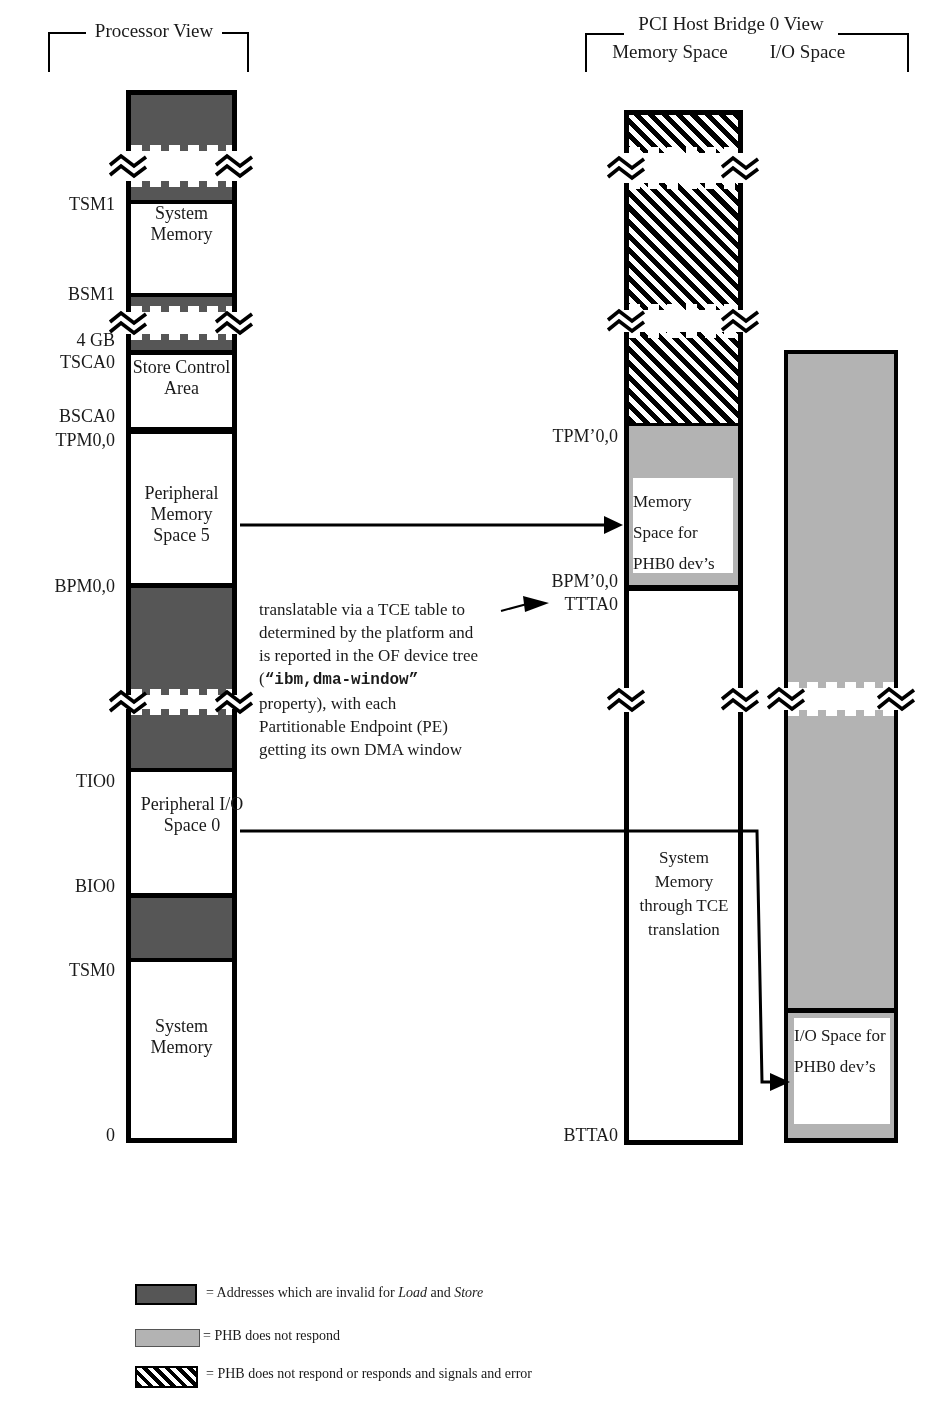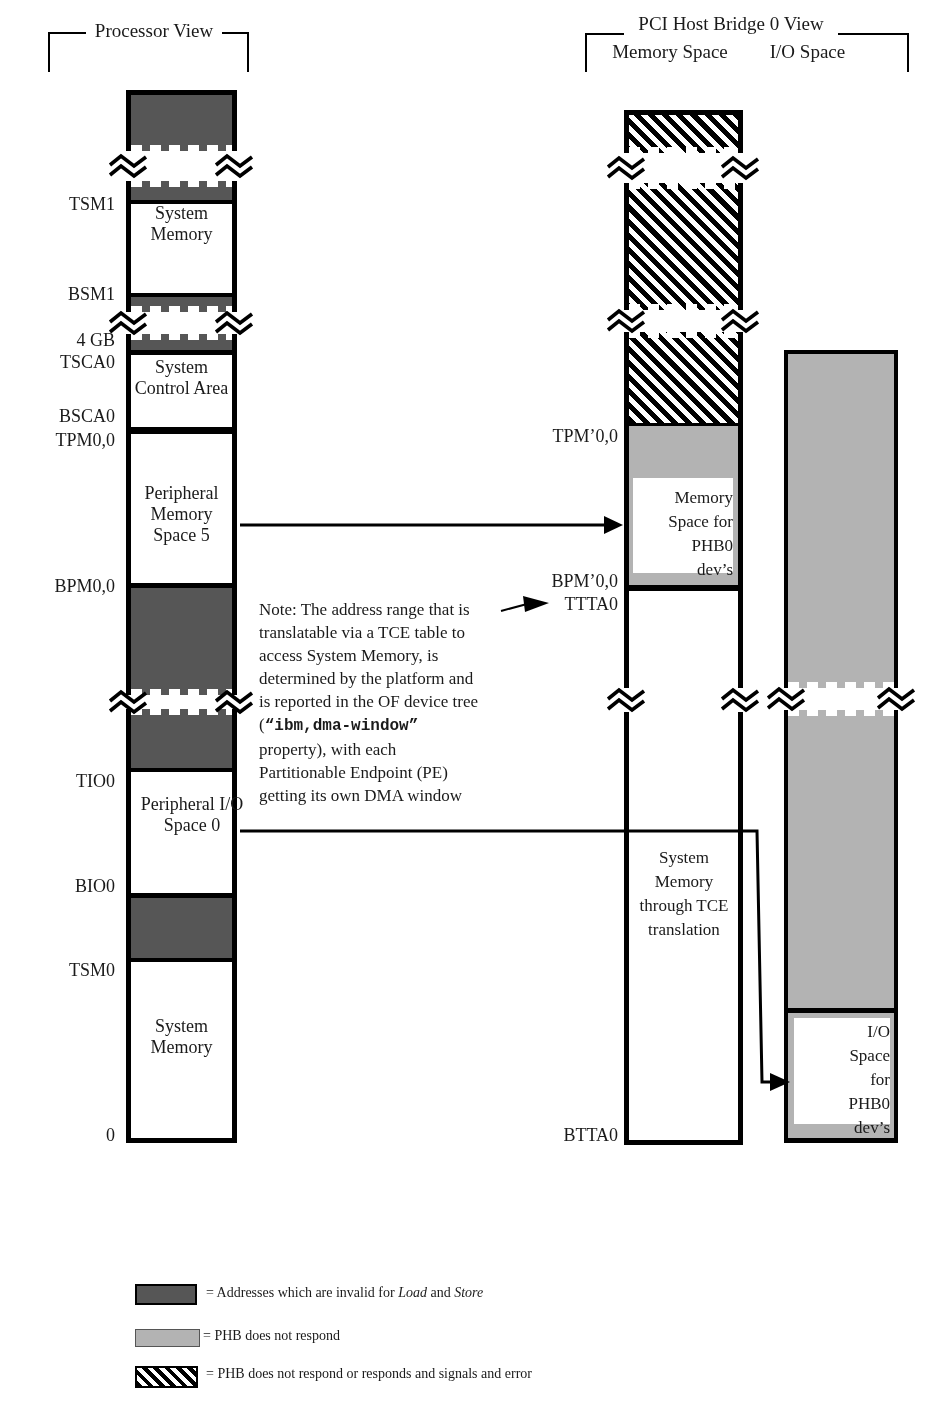--- a/index.html
+++ b/index.html
@@ -13,21 +13,21 @@
   .fill-gray{position:absolute;background:#b3b3b3;}
   .fill-white{position:absolute;background:#ffffff;}
   .hatch{position:absolute;background:repeating-linear-gradient(45deg,#000 0 5px,#fff 5px 10px);}
   .band{position:absolute;background:#ffffff;}
   .dash{position:absolute;height:6px;background:repeating-linear-gradient(90deg,#fff 0 11px,rgba(0,0,0,0) 11px 19px);}
   .zig{position:absolute;}
   
   .sidelabel{position:absolute;width:90px;text-align:right;font-size:18px;line-height:20px;white-space:nowrap;}
   .midlabel{position:absolute;width:90px;text-align:right;font-size:18px;line-height:20px;white-space:nowrap;}
   .regiontext{position:absolute;text-align:center;font-size:18px;line-height:21px;}
-  .boxtext{position:absolute;text-align:right;font-size:17px;line-height:24px;background:#fff;padding-left:32px;}
+  .boxtext{position:absolute;text-align:left;font-size:17px;line-height:31px;background:#fff;}
   .htext{position:absolute;text-align:center;font-size:19px;background:#fff;white-space:nowrap;}
   .htext2{position:absolute;text-align:center;font-size:19px;white-space:nowrap;}
   .bracket{position:absolute;border-top:2px solid #000;border-left:2px solid #000;border-right:2px solid #000;}
   .note{position:absolute;left:259px;top:598px;width:260px;font-size:17px;line-height:23px;}
   .note .mono{font-family:"Liberation Mono", monospace;font-weight:bold;font-size:16px;}
   .legend-row-text{position:absolute;font-size:14px;white-space:nowrap;}
   .legend-row-text i{font-style:italic;}
   svg.overlay{position:absolute;left:0;top:0;pointer-events:none;}
   .zig polyline{fill:none;stroke:#000;stroke-width:3.6;}
 </style>
@@ -111,21 +111,21 @@
   <div class="sidelabel" style="left:25px;top:352px">TSCA0</div>
   <div class="sidelabel" style="left:25px;top:406px">BSCA0</div>
   <div class="sidelabel" style="left:25px;top:430px">TPM0,0</div>
   <div class="sidelabel" style="left:25px;top:576px">BPM0,0</div>
   <div class="sidelabel" style="left:25px;top:771px">TIO0</div>
   <div class="sidelabel" style="left:25px;top:876px">BIO0</div>
   <div class="sidelabel" style="left:25px;top:960px">TSM0</div>
   <div class="sidelabel" style="left:25px;top:1125px">0</div>
 
   <div class="regiontext" style="left:131px;top:203px;width:101px">System Memory</div>
-  <div class="regiontext" style="left:131px;top:357px;width:101px">System Control Area</div>
+  <div class="regiontext" style="left:131px;top:357px;width:101px">Store Control Area</div>
   <div class="regiontext" style="left:131px;top:483px;width:101px">Peripheral Memory Space 5</div>
   <div class="regiontext" style="left:131px;top:794px;width:122px">Peripheral I/O Space 0</div>
   <div class="regiontext" style="left:131px;top:1016px;width:101px">System Memory</div>
 
   <div class="hatch" style="left:629px;top:115px;width:109px;height:38px"></div>
   <div class="hatch" style="left:629px;top:183px;width:109px;height:127px"></div>
   <div class="hatch" style="left:629px;top:332px;width:109px;height:91px"></div>
   <div class="fill-gray" style="left:629px;top:426px;width:109px;height:159px"></div>
   <div class="fill-white" style="left:629px;top:591px;width:109px;height:549px"></div>
 
@@ -194,23 +194,21 @@
   <svg class="zig" style="left:766px;top:686px" width="40" height="26" viewBox="0 0 40 26">
       <polyline points="2,12 13,3 26,13 38,4"></polyline>
       <polyline points="2,22 13,13 26,23 38,14"></polyline>
     </svg>
   <svg class="zig" style="left:876px;top:686px" width="40" height="26" viewBox="0 0 40 26">
       <polyline points="2,12 13,3 26,13 38,4"></polyline>
       <polyline points="2,22 13,13 26,23 38,14"></polyline>
     </svg>
 
   <div class="note">
-    <div>Note: The address range that is</div>
     <div>translatable via a TCE table to</div>
-    <div>access System Memory, is</div>
     <div>determined by the platform and</div>
     <div>is reported in the OF device tree</div>
     <div><span>(</span><span class="mono">“ibm,dma-window”</span></div>
     <div>property), with each</div>
     <div>Partitionable Endpoint (PE)</div>
     <div>getting its own DMA window</div>
   </div>
 
   <svg class="overlay" width="934" height="1414" viewBox="0 0 934 1414">
     <line x1="240" y1="525" x2="605" y2="525" stroke="#000" stroke-width="3"></line>

